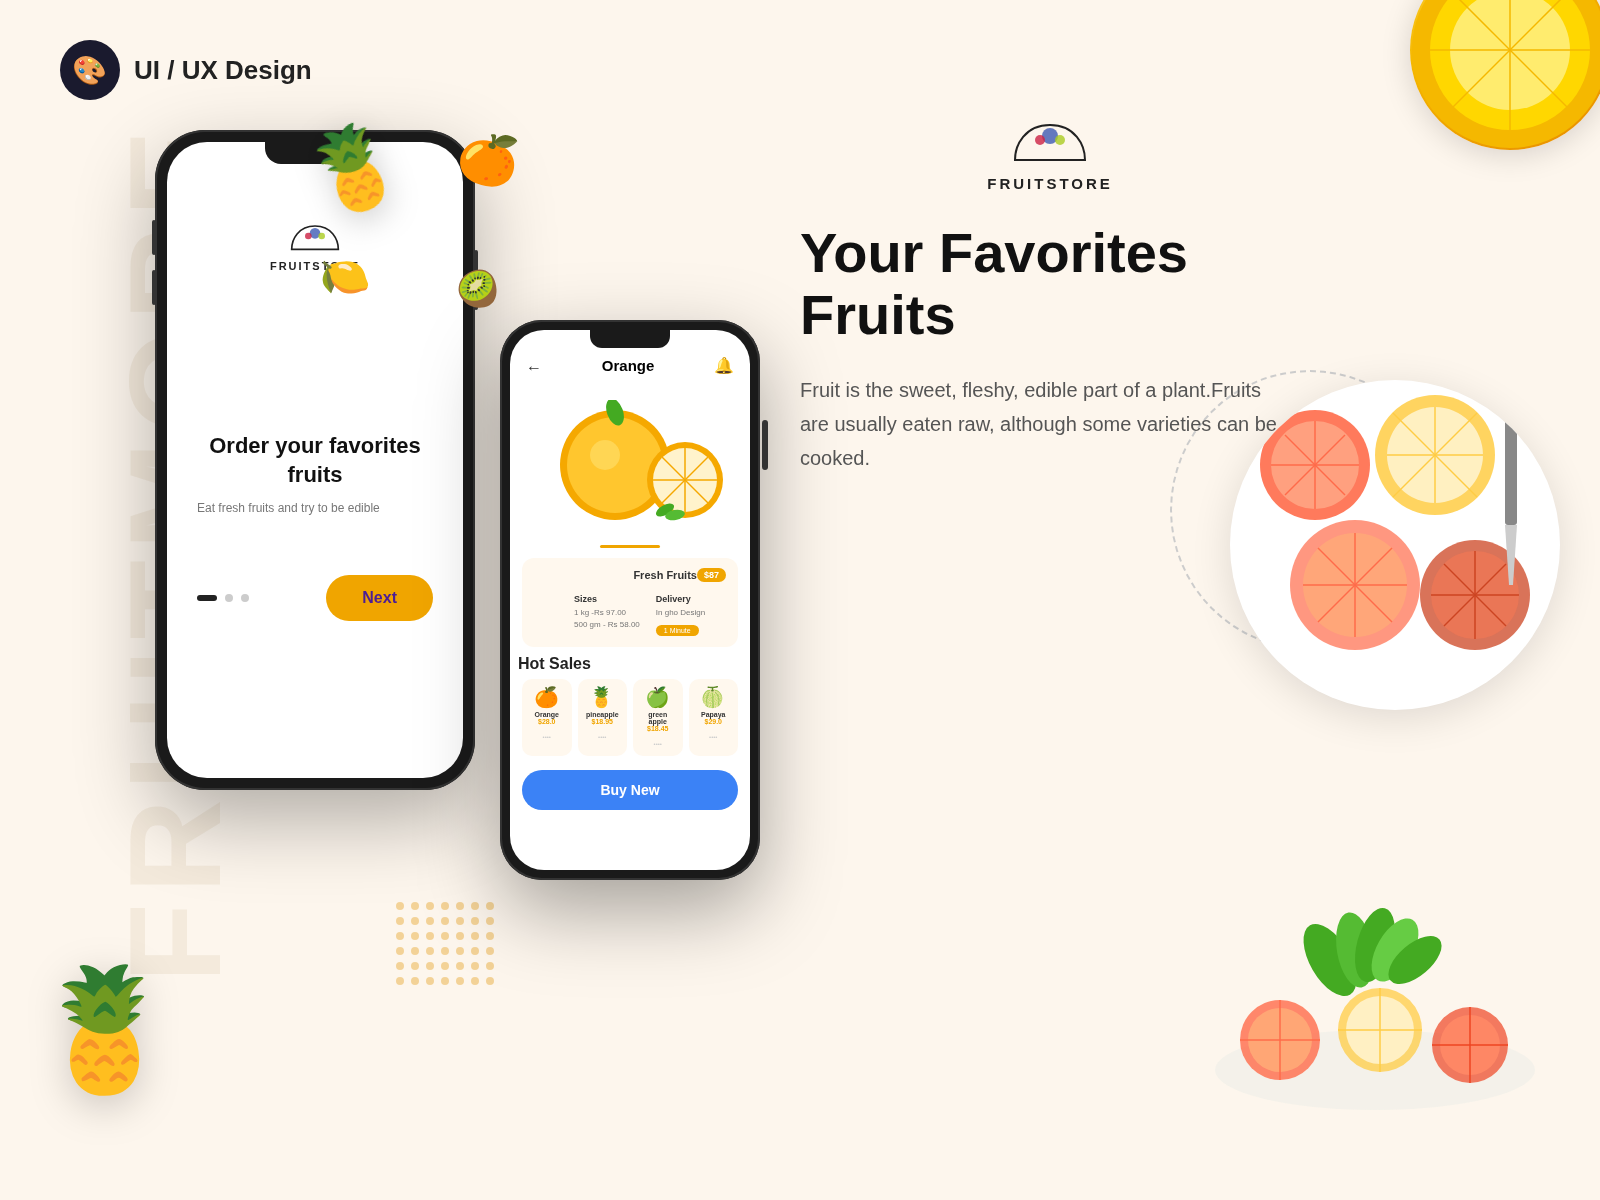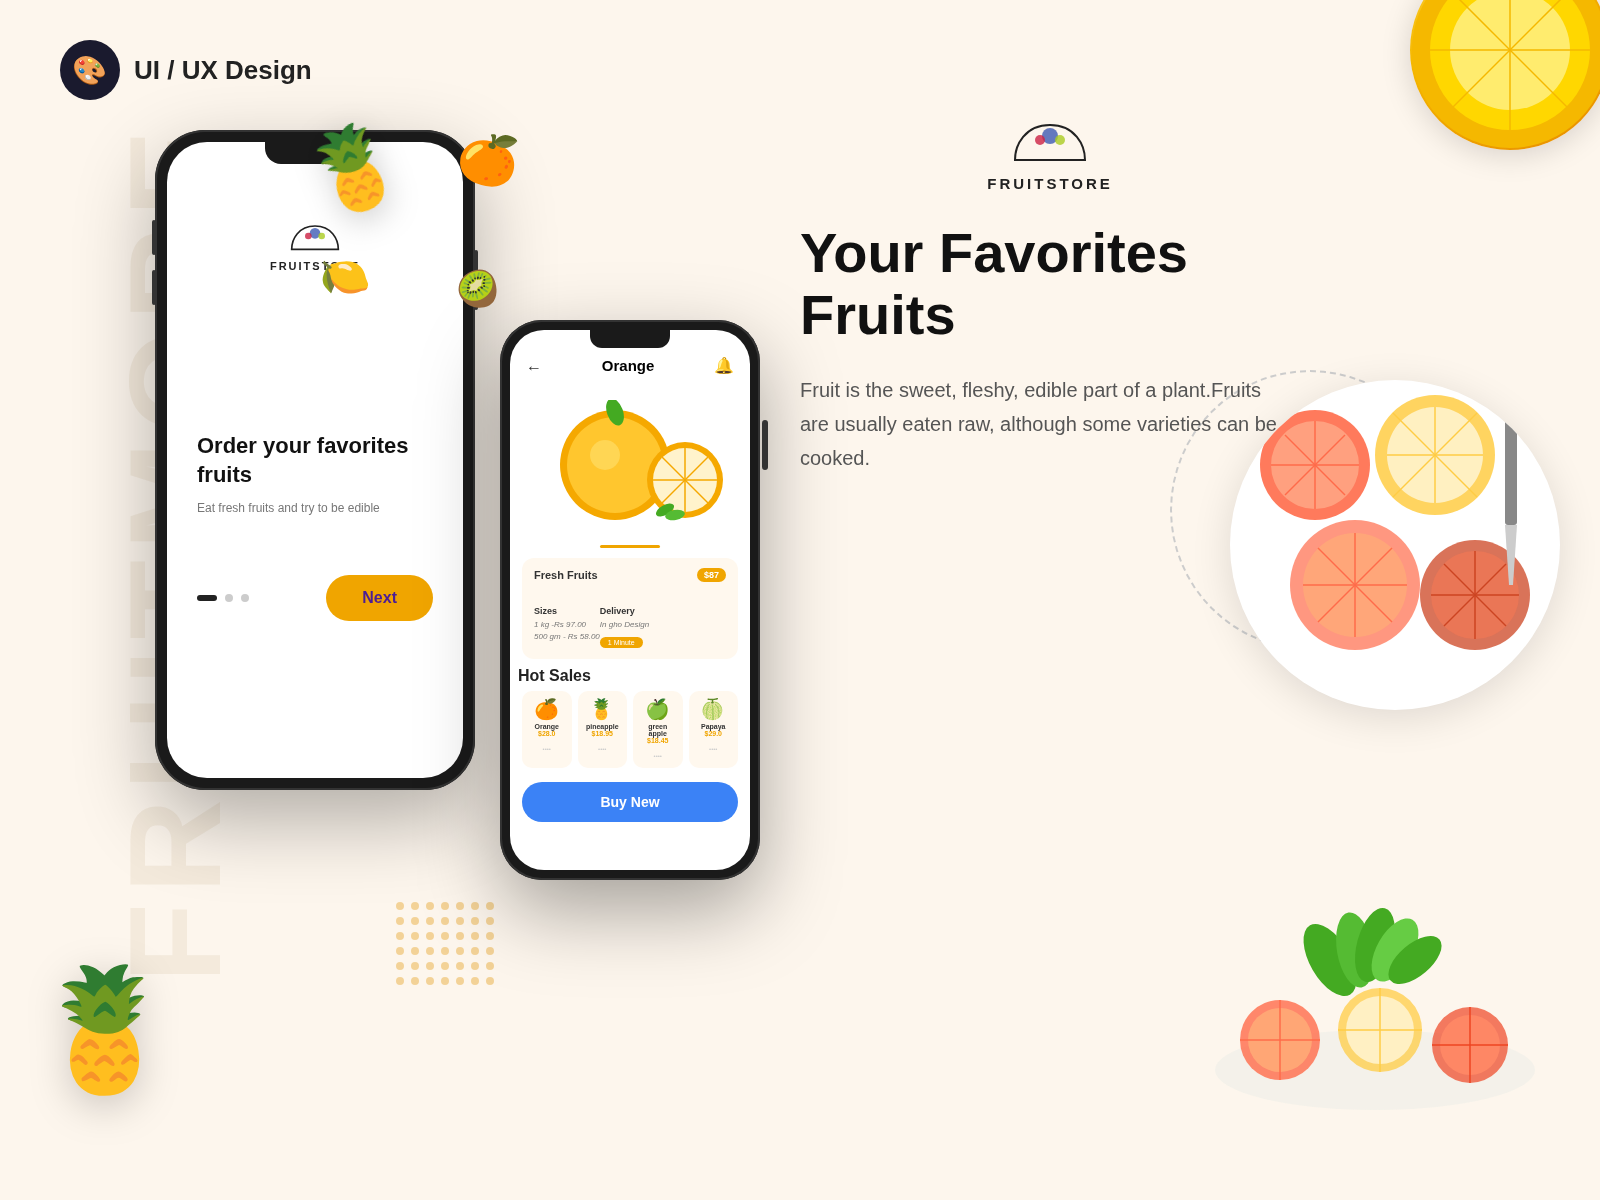--- a/index.html
+++ b/index.html
@@ -152,21 +152,21 @@
     .phone1-logo-text {
       font-size: 11px;
       font-weight: 800;
       letter-spacing: 2px;
       color: #222;
     }
     .phone1-tagline {
       font-size: 22px;
       font-weight: 800;
       color: #111;
-      text-align: left;
+      text-align: center;
       padding: 0 30px;
       margin-top: 140px;
       line-height: 1.3;
     }
     .phone1-sub {
       font-size: 12px;
       color: #777;
       text-align: left;
       padding: 0 30px;
       margin-top: 12px;
@@ -291,51 +291,52 @@
       margin: 0 auto 10px;
     }
     .p2-card {
       background: #fff8ee;
       margin: 0 12px;
       border-radius: 12px;
       padding: 10px 12px;
     }
     .p2-card-header {
       display: flex;
-      justify-content: space-between;
-      align-items: center;
-      margin-bottom: 24px;
+      justify-content: flex-end;
+      align-items: center;
+      margin-bottom: 12px;
     }
     .p2-card-label {
       font-size: 11px;
       font-weight: 700;
       color: #333;
     }
     .p2-card-price-badge {
       background: #f0a500;
       color: #fff;
       font-size: 9px;
       font-weight: 700;
       padding: 2px 7px;
       border-radius: 10px;
     }
     .p2-details {
       display: flex;
+      gap: 16px;
+      margin-left: 40px;
     }
     .p2-detail-col h5 {
       font-size: 9px;
       font-weight: 700;
       color: #333;
       margin-bottom: 3px;
     }
     .p2-detail-col p {
       font-size: 8px;
       color: #777;
       line-height: 1.5;
-      font-style: italic;
     }
     .p2-delivery-badge {
       display: inline-block;
       background: #f0a500;
       color: #fff;
       font-size: 7px;
       padding: 2px 8px;
       border-radius: 8px;
       margin-top: 3px;
     }

